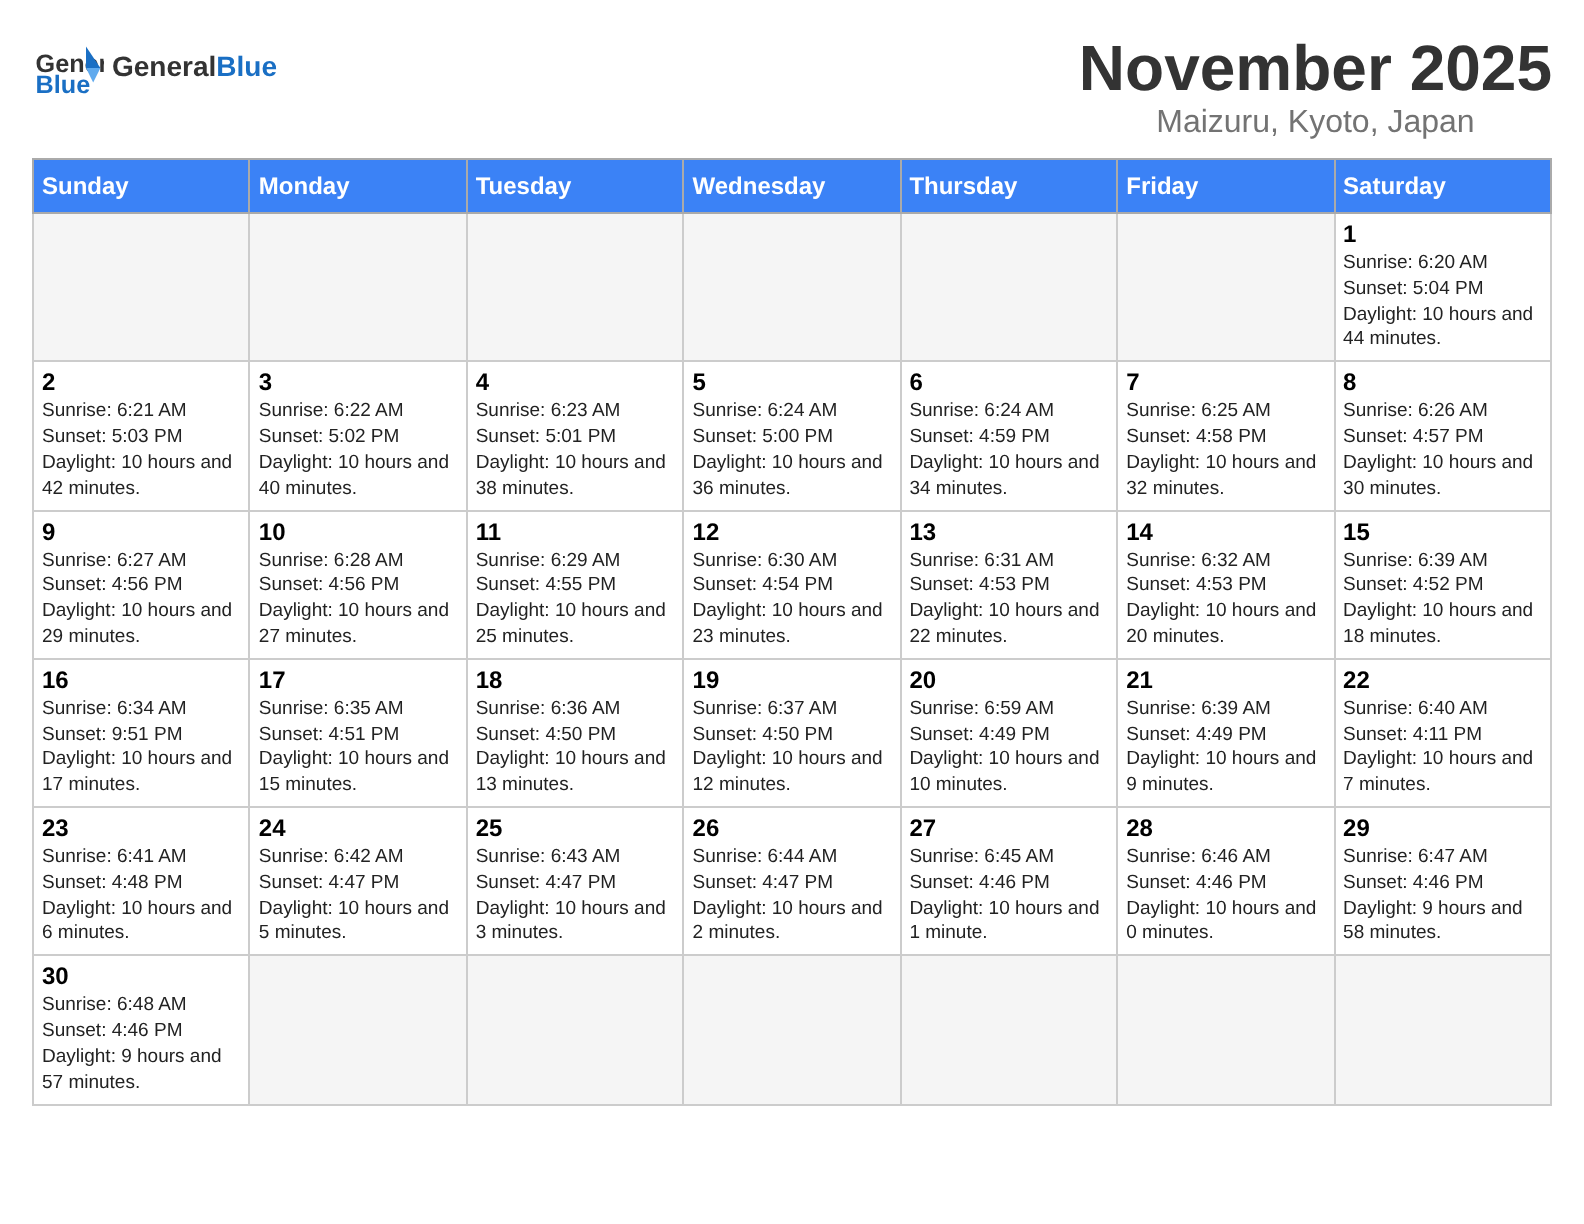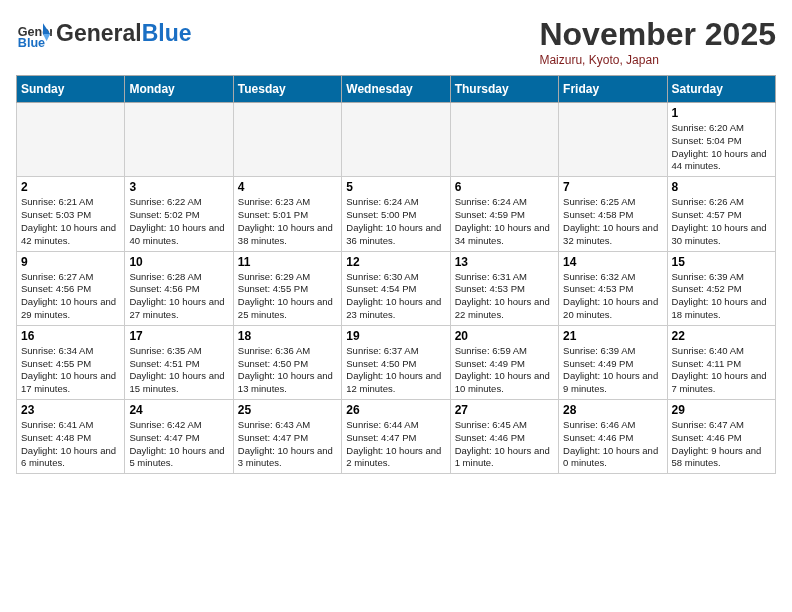--- a/index.html
+++ b/index.html
@@ -15,51 +15,51 @@
       justify-content: space-between;
       align-items: flex-start;
       margin-bottom: 8px;
     }
     .logo {
       display: flex;
       align-items: center;
       gap: 4px;
     }
     .logo-text {
-      font-size: 23px;
+      font-size: 14px;
       font-weight: bold;
       color: #333;
       line-height: 1.1;
     }
     .logo-text span {
       color: #1a6fc4;
     }
     .logo-icon {
       width: 36px;
       height: 36px;
     }
     .title-block {
-      text-align: left;
+      text-align: center;
     }
     .calendar-title {
       font-size: 32px;
       font-weight: bold;
       color: #333;
     }
     .calendar-subtitle {
-      font-size: 12px;
-      color: #7f1d1d;
+      font-size: 16px;
+      color: #737373;
     }
     table {
       width: 100%;
       border-collapse: collapse;
       font-size: 10px;
     }
     thead tr th {
-      background-color: #0369a1;
+      background-color: #3b82f6;
       color: #fff;
       font-size: 12px;
       font-weight: bold;
       padding: 6px 4px;
       text-align: left;
       border: 1px solid #aaa;
     }
     tbody tr td {
       border: 1px solid #ccc;
       vertical-align: top;
@@ -221,21 +221,21 @@
           <span class="day-number">15</span>
           <div class="day-info">Sunrise: 6:39 AM
 Sunset: 4:52 PM
 Daylight: 10 hours and 18 minutes.</div>
         </td>
       </tr>
       <tr>
         <td>
           <span class="day-number">16</span>
           <div class="day-info">Sunrise: 6:34 AM
-Sunset: 4:55 PM
+Sunset: 9:51 PM
 Daylight: 10 hours and 17 minutes.</div>
         </td>
         <td>
           <span class="day-number">17</span>
           <div class="day-info">Sunrise: 6:35 AM
 Sunset: 4:51 PM
 Daylight: 10 hours and 15 minutes.</div>
         </td>
         <td>
           <span class="day-number">18</span>
@@ -305,14 +305,28 @@
 Sunset: 4:46 PM
 Daylight: 10 hours and 0 minutes.</div>
         </td>
         <td>
           <span class="day-number">29</span>
           <div class="day-info">Sunrise: 6:47 AM
 Sunset: 4:46 PM
 Daylight: 9 hours and 58 minutes.</div>
         </td>
       </tr>
+      <tr>
+        <td>
+          <span class="day-number">30</span>
+          <div class="day-info">Sunrise: 6:48 AM
+Sunset: 4:46 PM
+Daylight: 9 hours and 57 minutes.</div>
+        </td>
+        <td class="empty"></td>
+        <td class="empty"></td>
+        <td class="empty"></td>
+        <td class="empty"></td>
+        <td class="empty"></td>
+        <td class="empty"></td>
+      </tr>
     </tbody>
 </table>
 
 </body></html>

